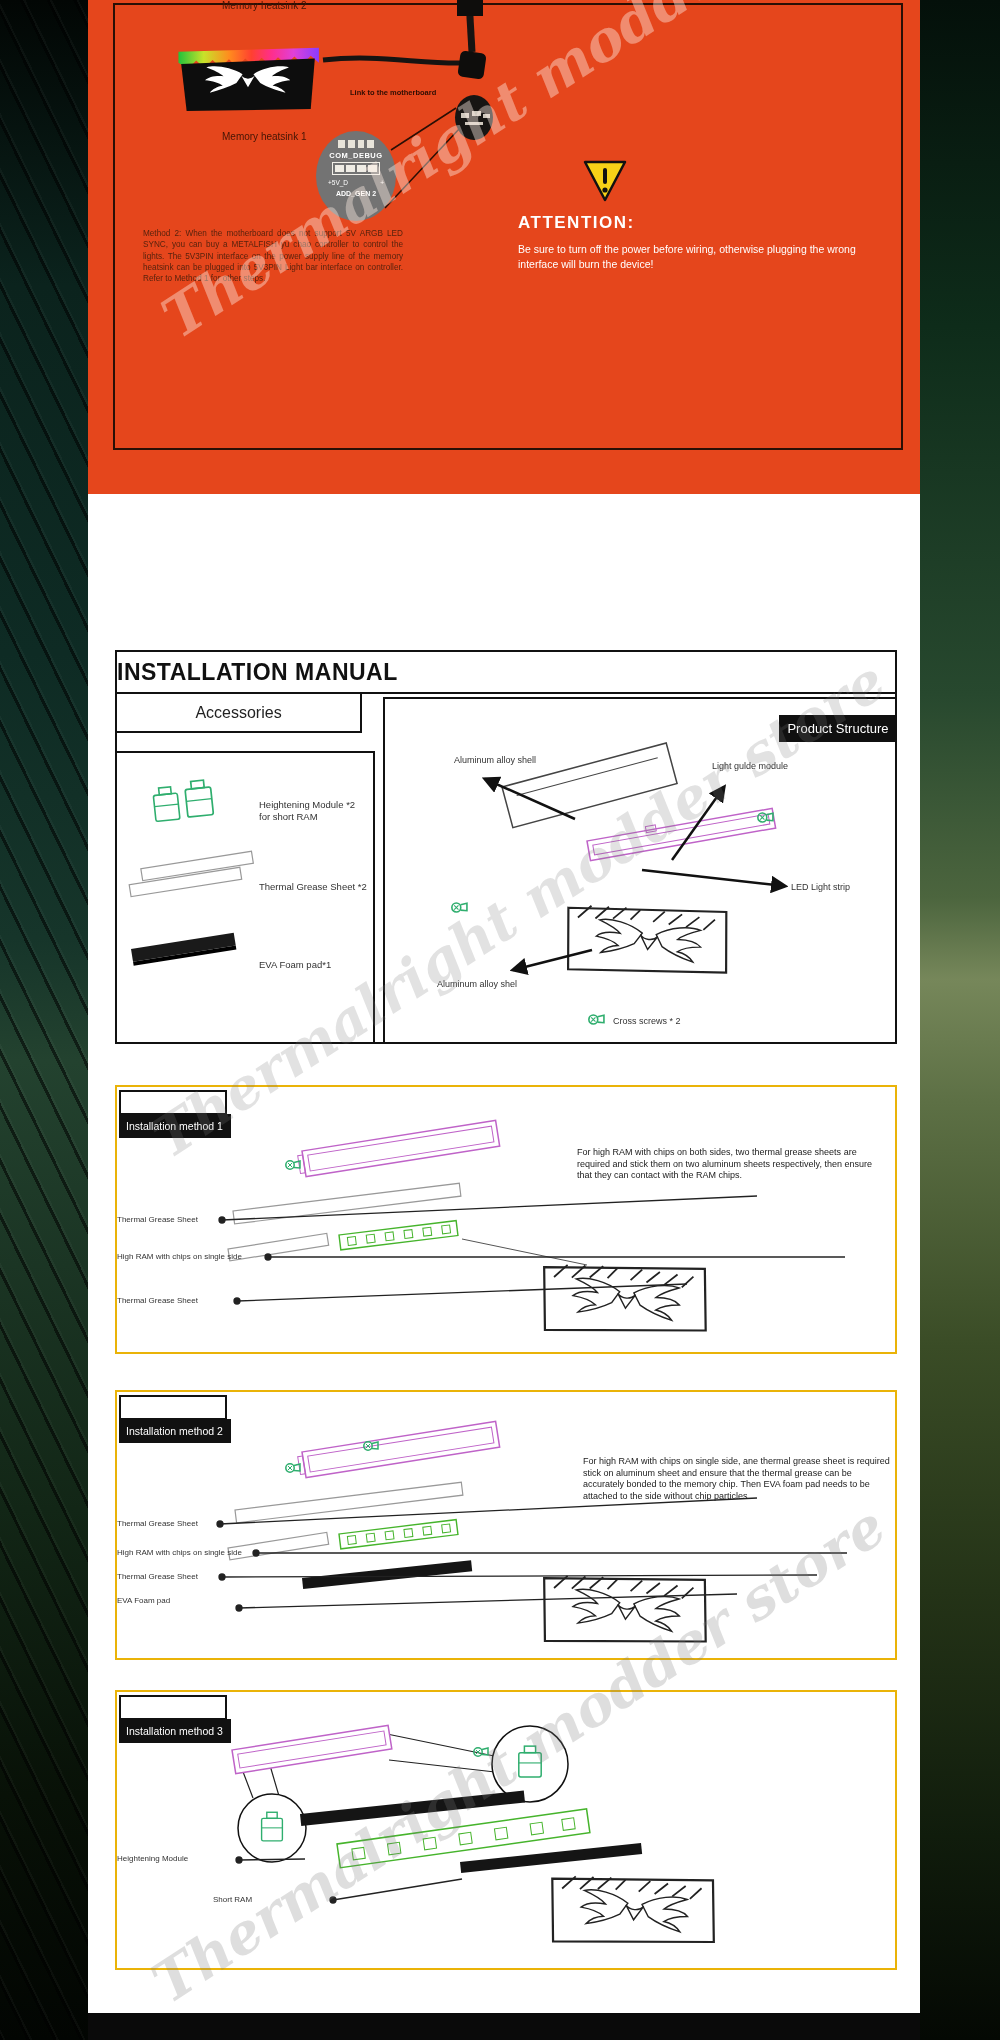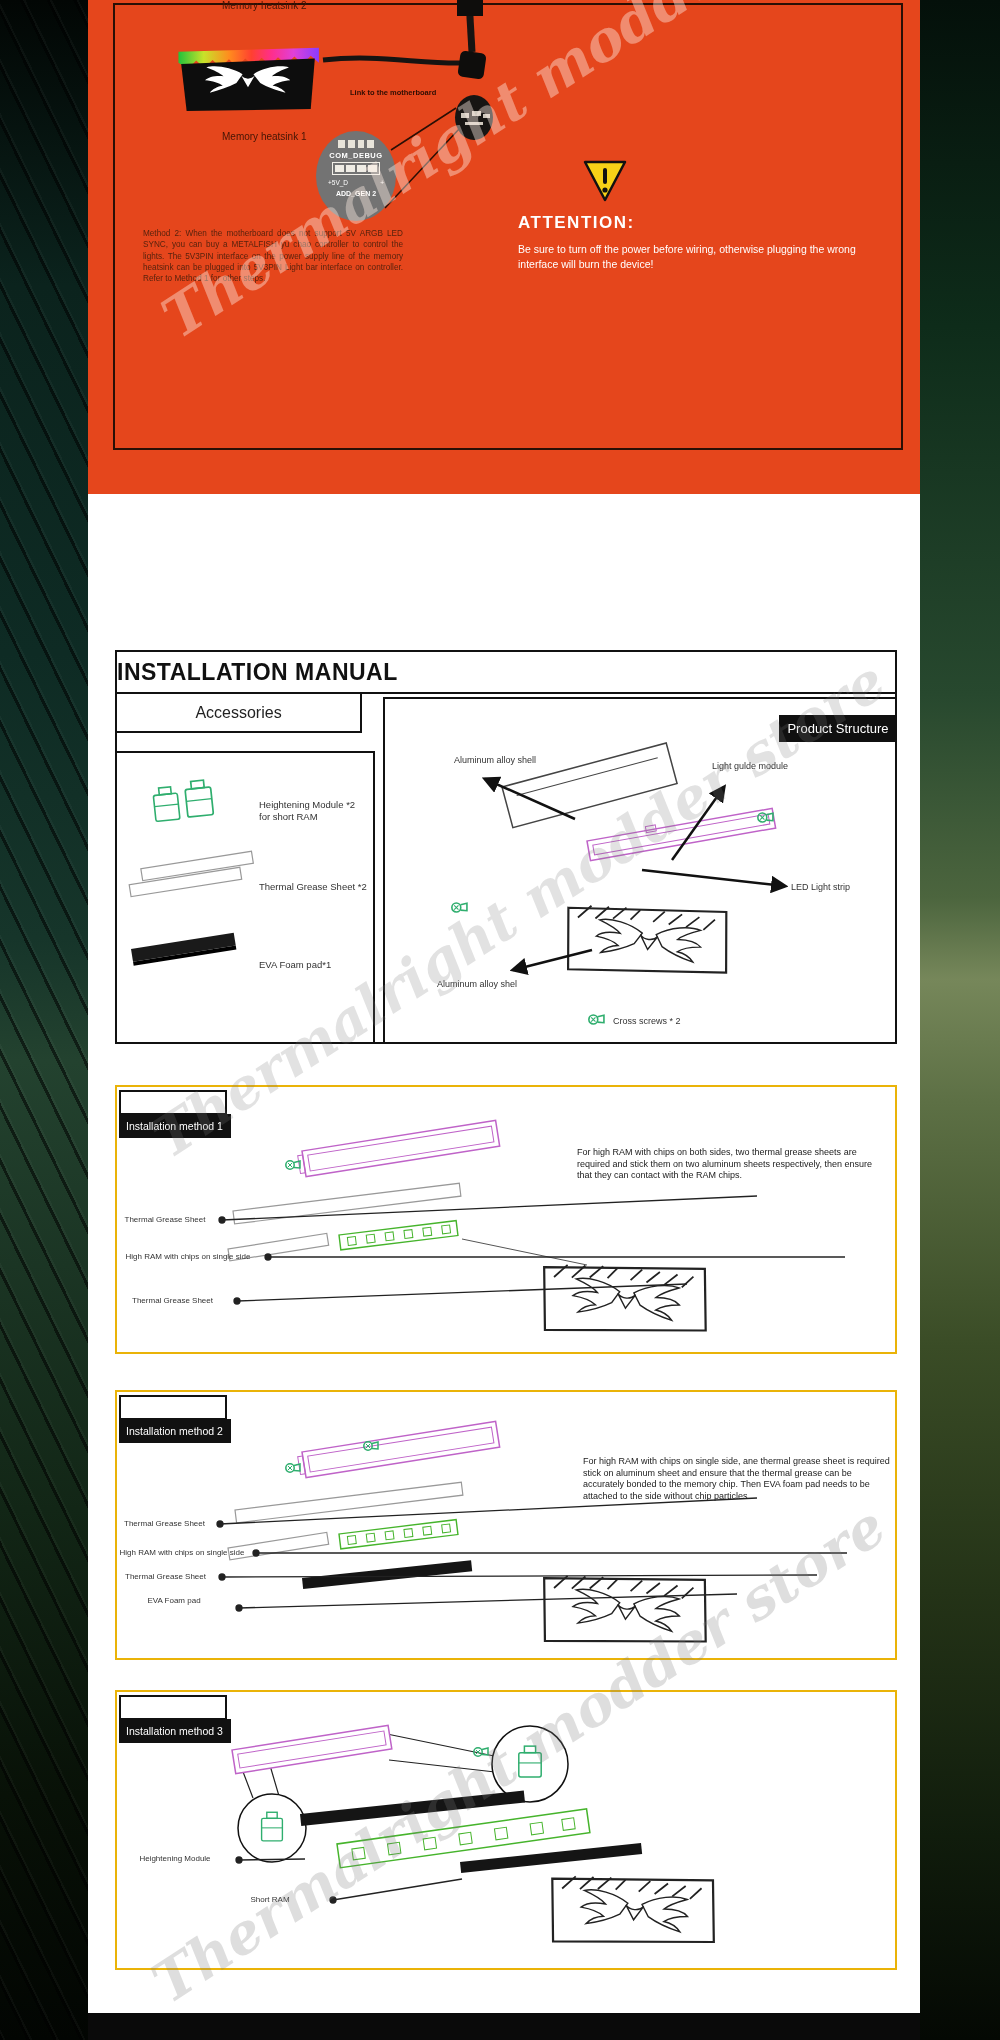--- a/index.html
+++ b/index.html
@@ -57,21 +57,21 @@
   .ps-lbl{position:absolute;font-size:9px;color:#333;white-space:nowrap;}
   .svgfill{position:absolute;inset:0;width:100%;height:100%;}
 
   
   .mpanel{position:absolute;left:27px;width:778px;border:2px solid #eab308;background:#fff;}
   #m1{top:1085px;height:265px;} #m2{top:1390px;height:266px;} #m3{top:1690px;height:276px;}
   .tab-blank{position:absolute;left:2px;top:3px;width:104px;height:21px;background:#fff;border:2px solid #111;}
   .tab-black{position:absolute;left:2px;top:27px;width:112px;height:24px;background:#111;color:#fff;
     font-size:10.5px;line-height:24px;padding-left:7px;box-sizing:border-box;white-space:nowrap;}
   .m-desc{position:absolute;font-size:9px;color:#222;line-height:1.28;}
-  .m-lbl{position:absolute;font-size:8px;color:#333;text-align:center;white-space:nowrap;}
+  .m-lbl{position:absolute;font-size:8px;color:#333;text-align:left;white-space:nowrap;}
   .bottom-bar{position:absolute;left:0;top:2013px;width:832px;height:27px;background:#0a0a0a;}
 </style>
 </head>
 <body>
 
 <svg width="0" height="0" style="position:absolute">
   <defs>
     <linearGradient id="rainbow" x1="0" y1="0" x2="1" y2="0">
       <stop offset="0" stop-color="#23c23c"></stop>
         <stop offset=".18" stop-color="#c8e22a"></stop>

